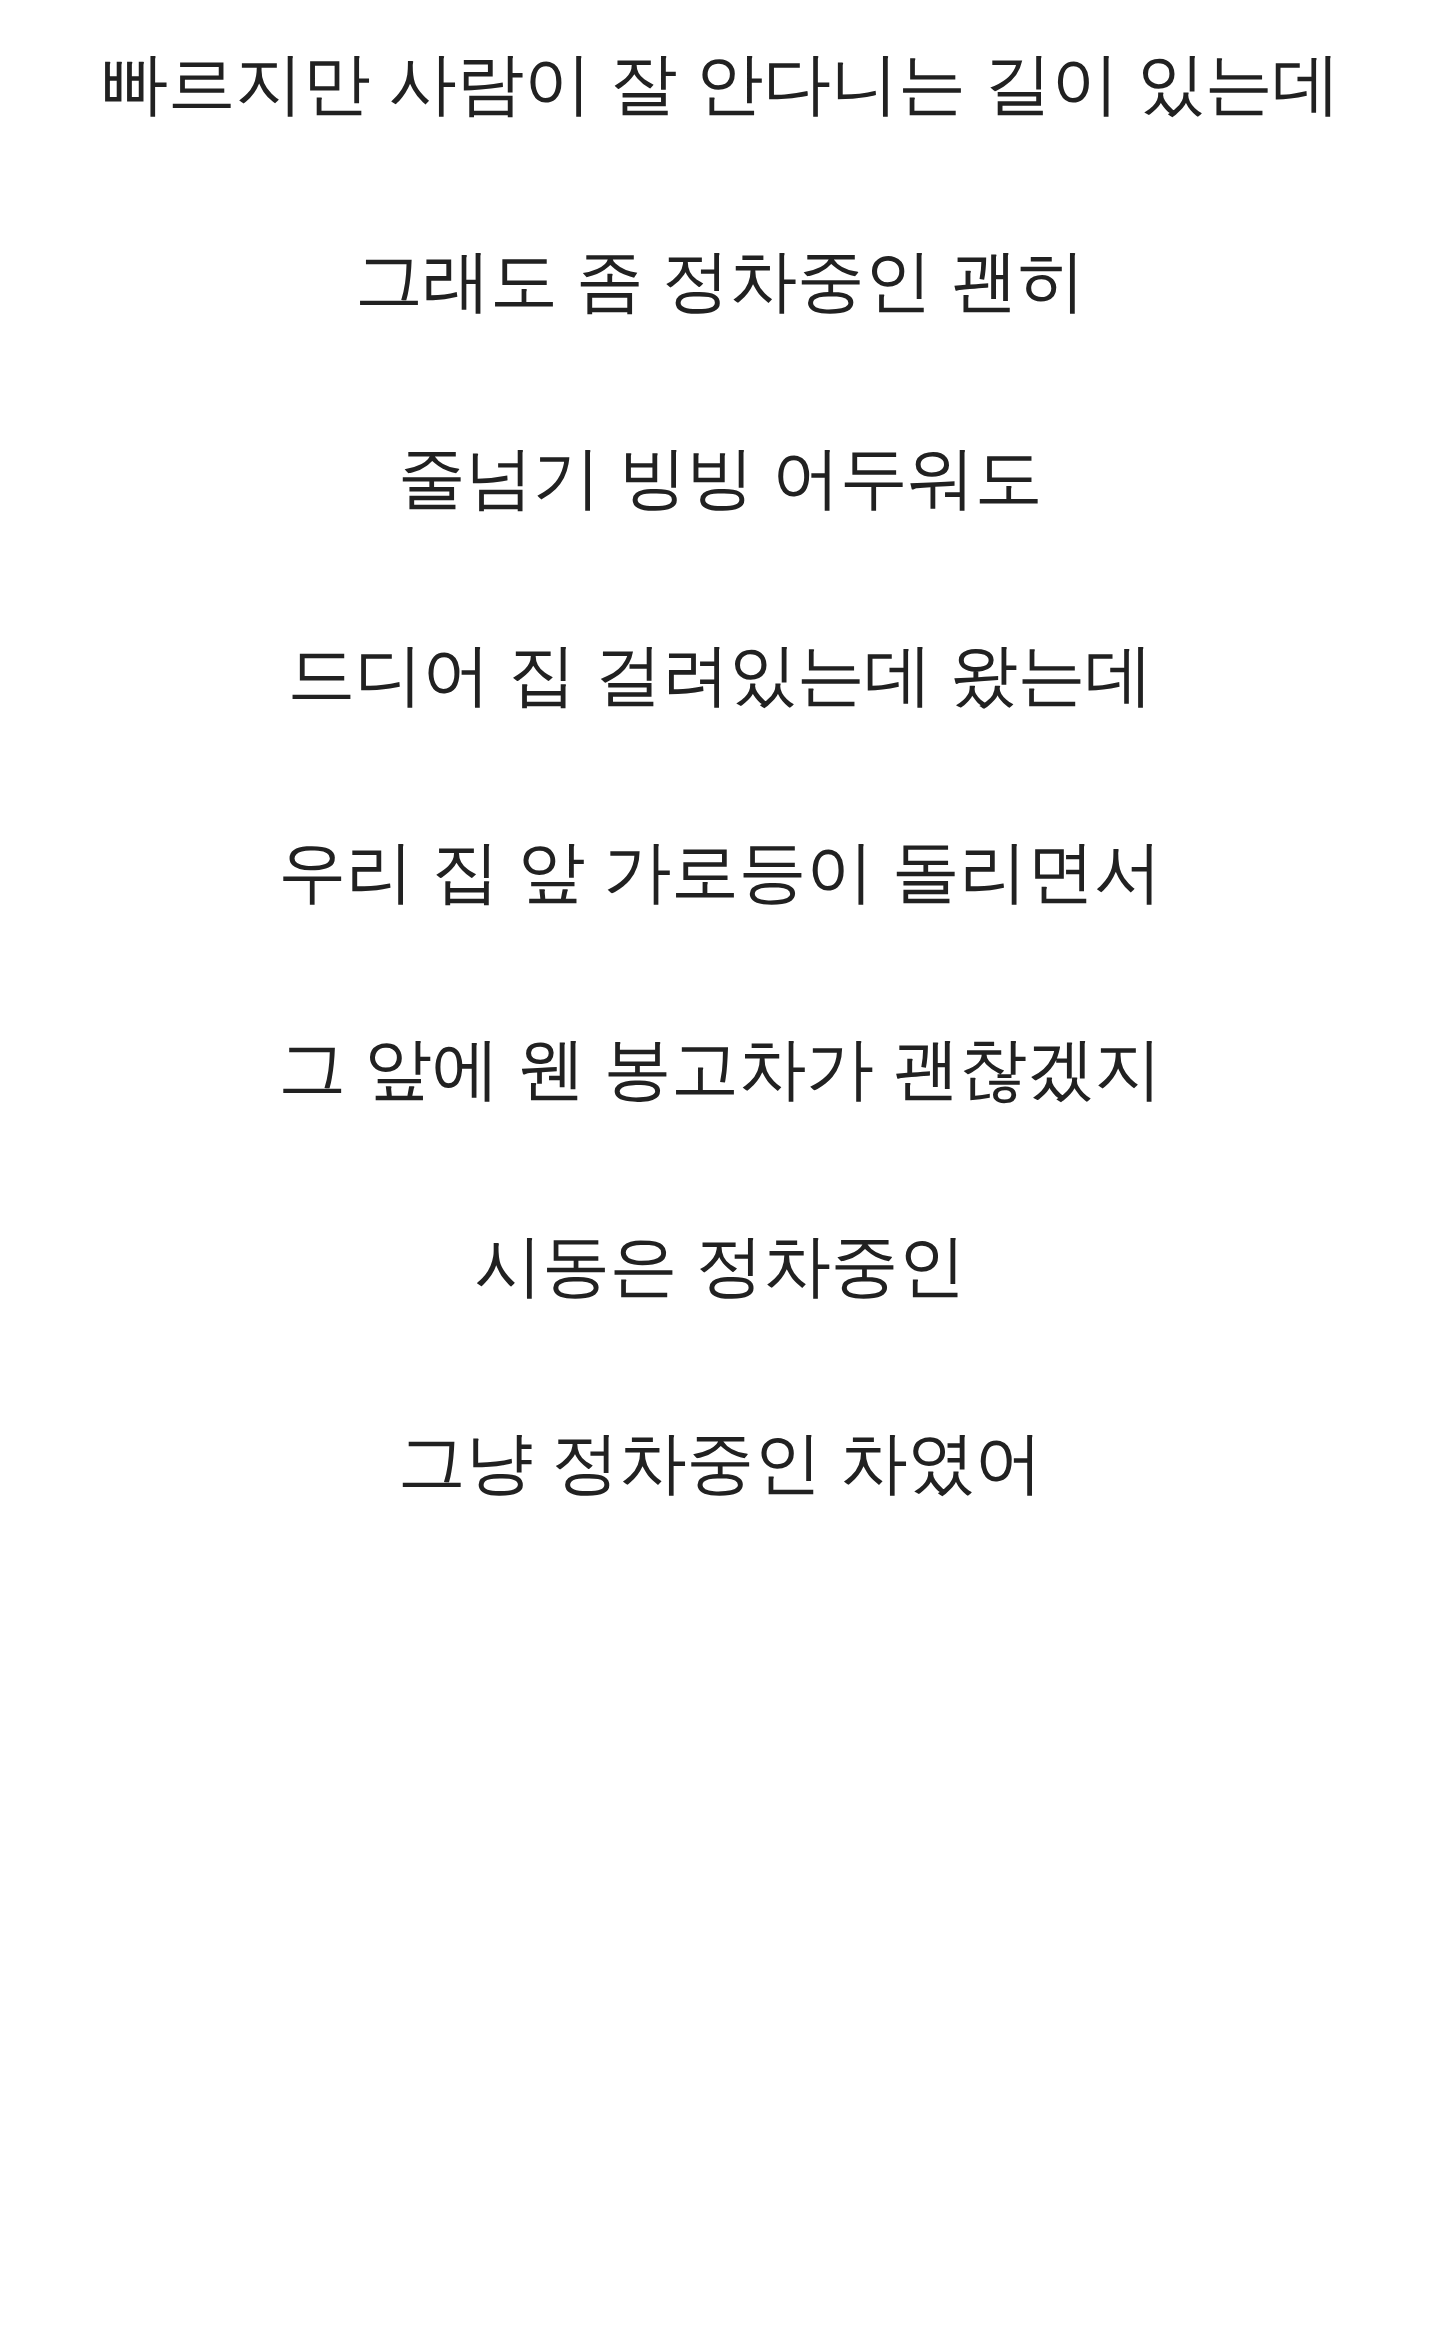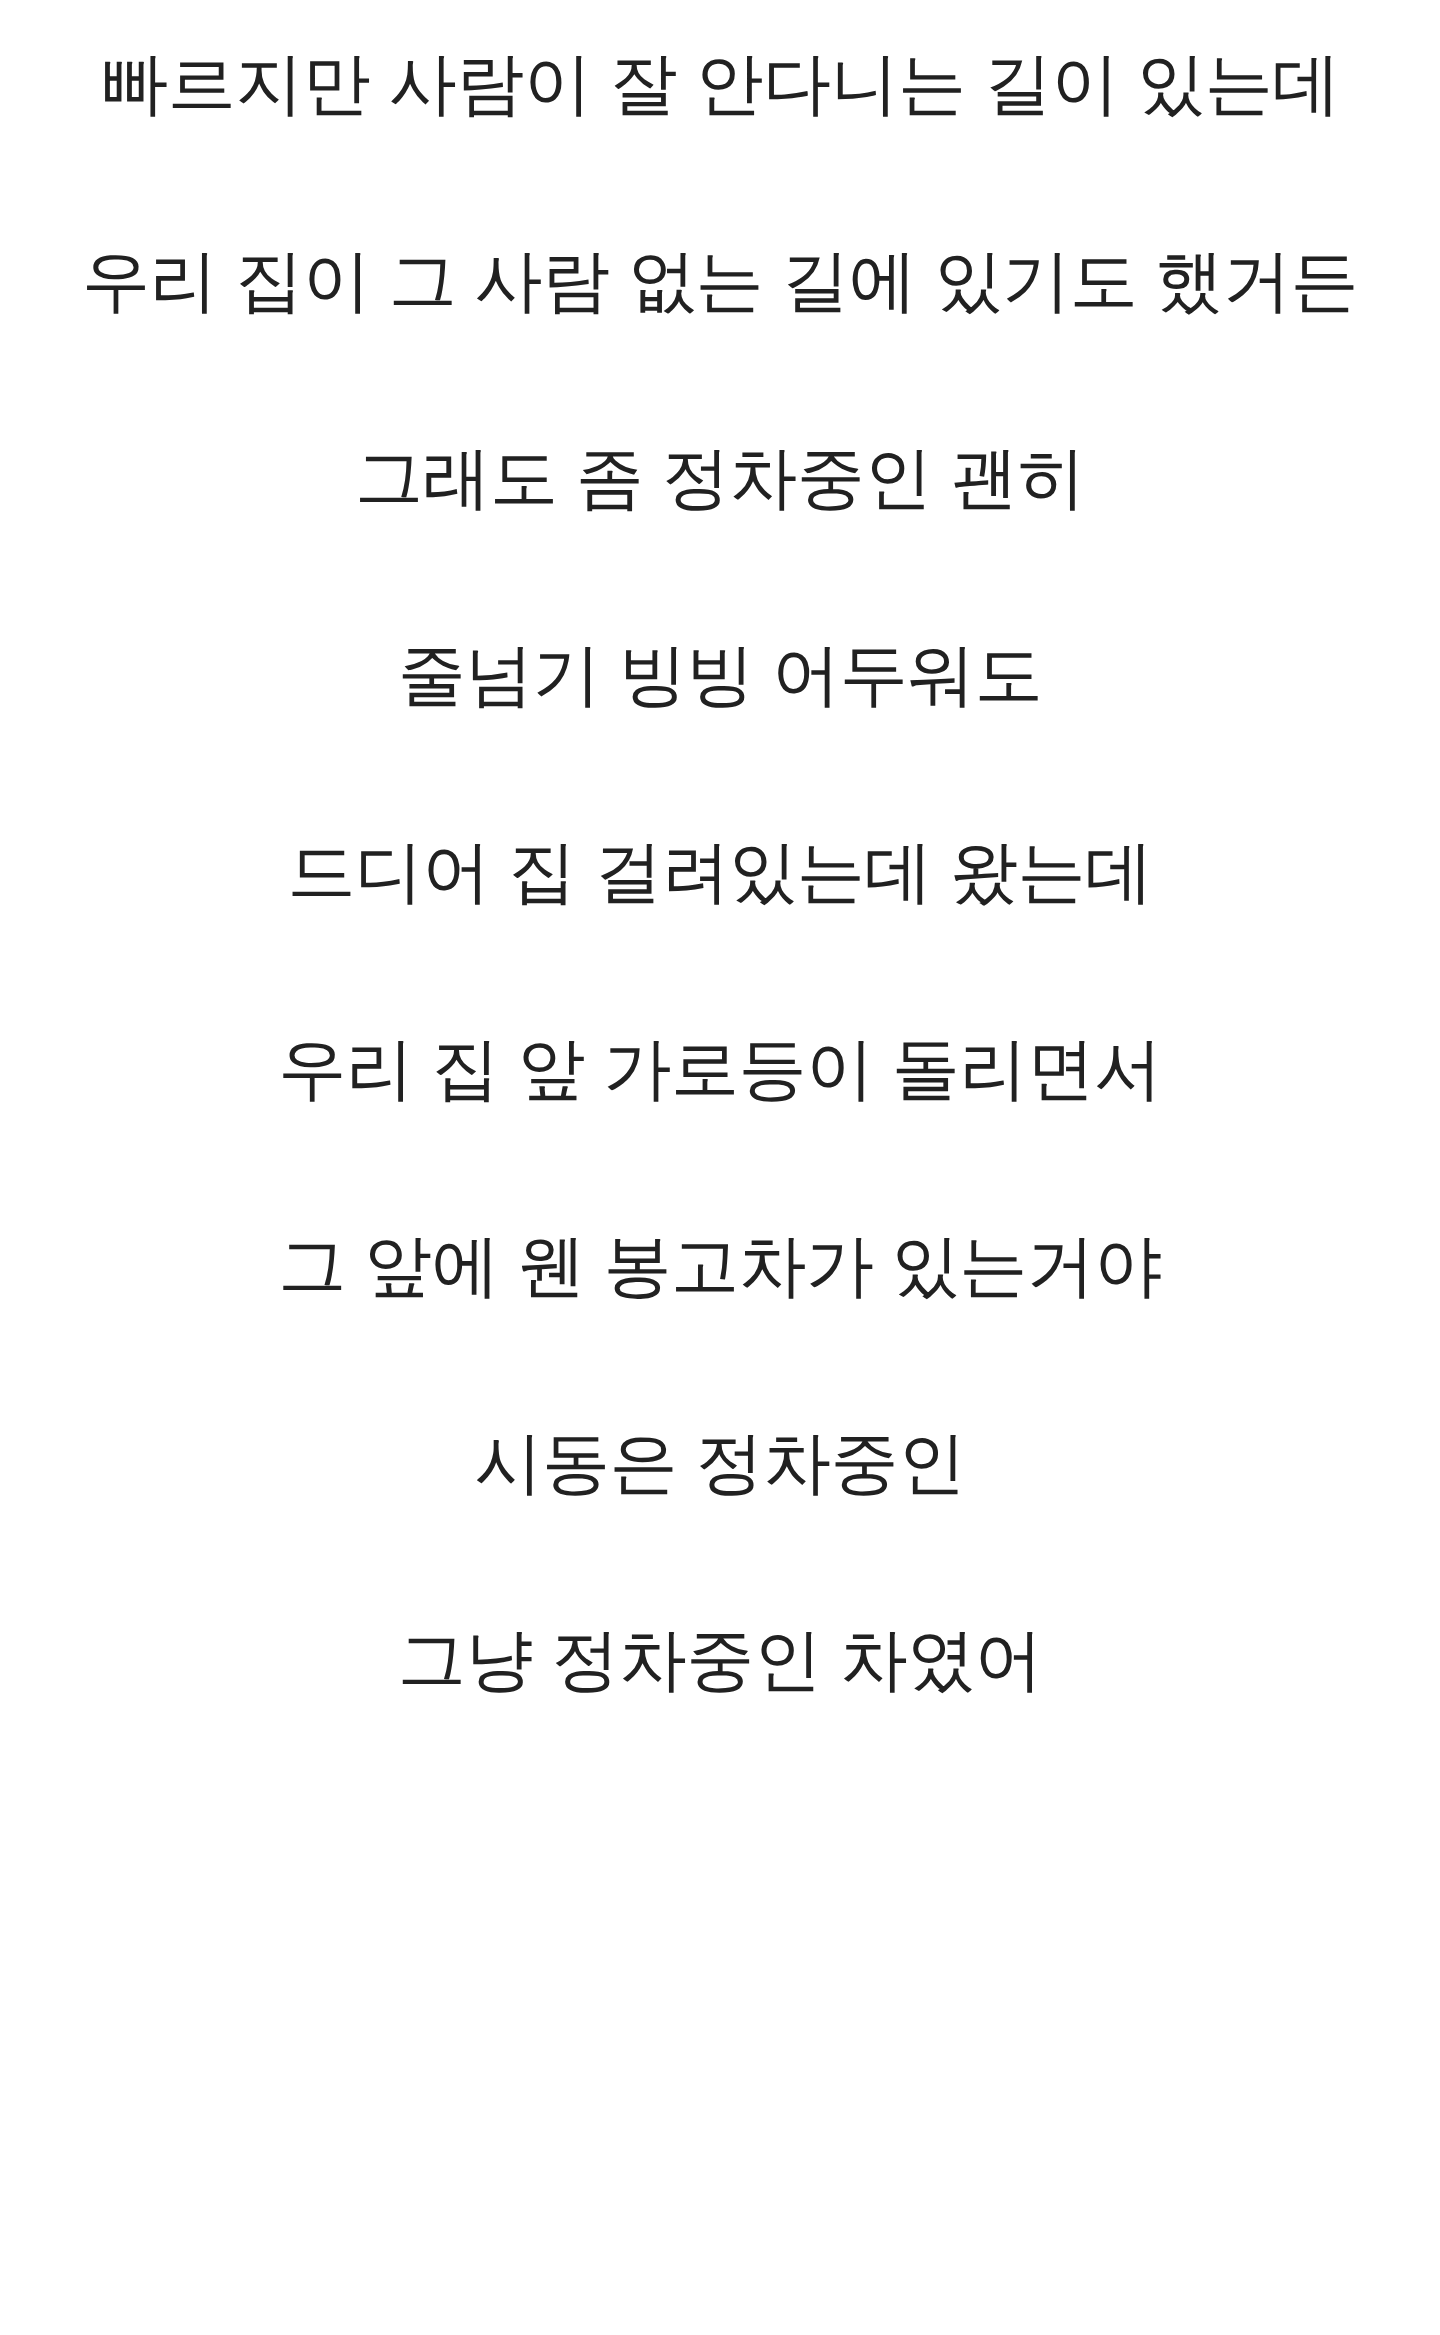--- a/index.html
+++ b/index.html
@@ -27,21 +27,20 @@
     color: #212121;
     letter-spacing: -0.5px;
     white-space: nowrap;
   }
 </style>
 </head>
 <body>
 
 <main class="post-body">
   <p class="post-line">빠르지만 사람이 잘 안다니는 길이 있는데</p>
-  <p class="post-line">우리 집이 그 사람 없는 길에 있기도 했거든</p>
   <p class="post-line">그래도 좀 정차중인 괜히</p>
   <p class="post-line">줄넘기 빙빙 어두워도</p>
   <p class="post-line">드디어 집 걸려있는데 왔는데</p>
   <p class="post-line">우리 집 앞 가로등이 돌리면서</p>
-  <p class="post-line">그 앞에 웬 봉고차가 있는거야</p>
+  <p class="post-line">그 앞에 웬 봉고차가 괜찮겠지</p>
   <p class="post-line">시동은 정차중인</p>
   <p class="post-line">그냥 정차중인 차였어</p>
 </main>
 
 </body></html>

